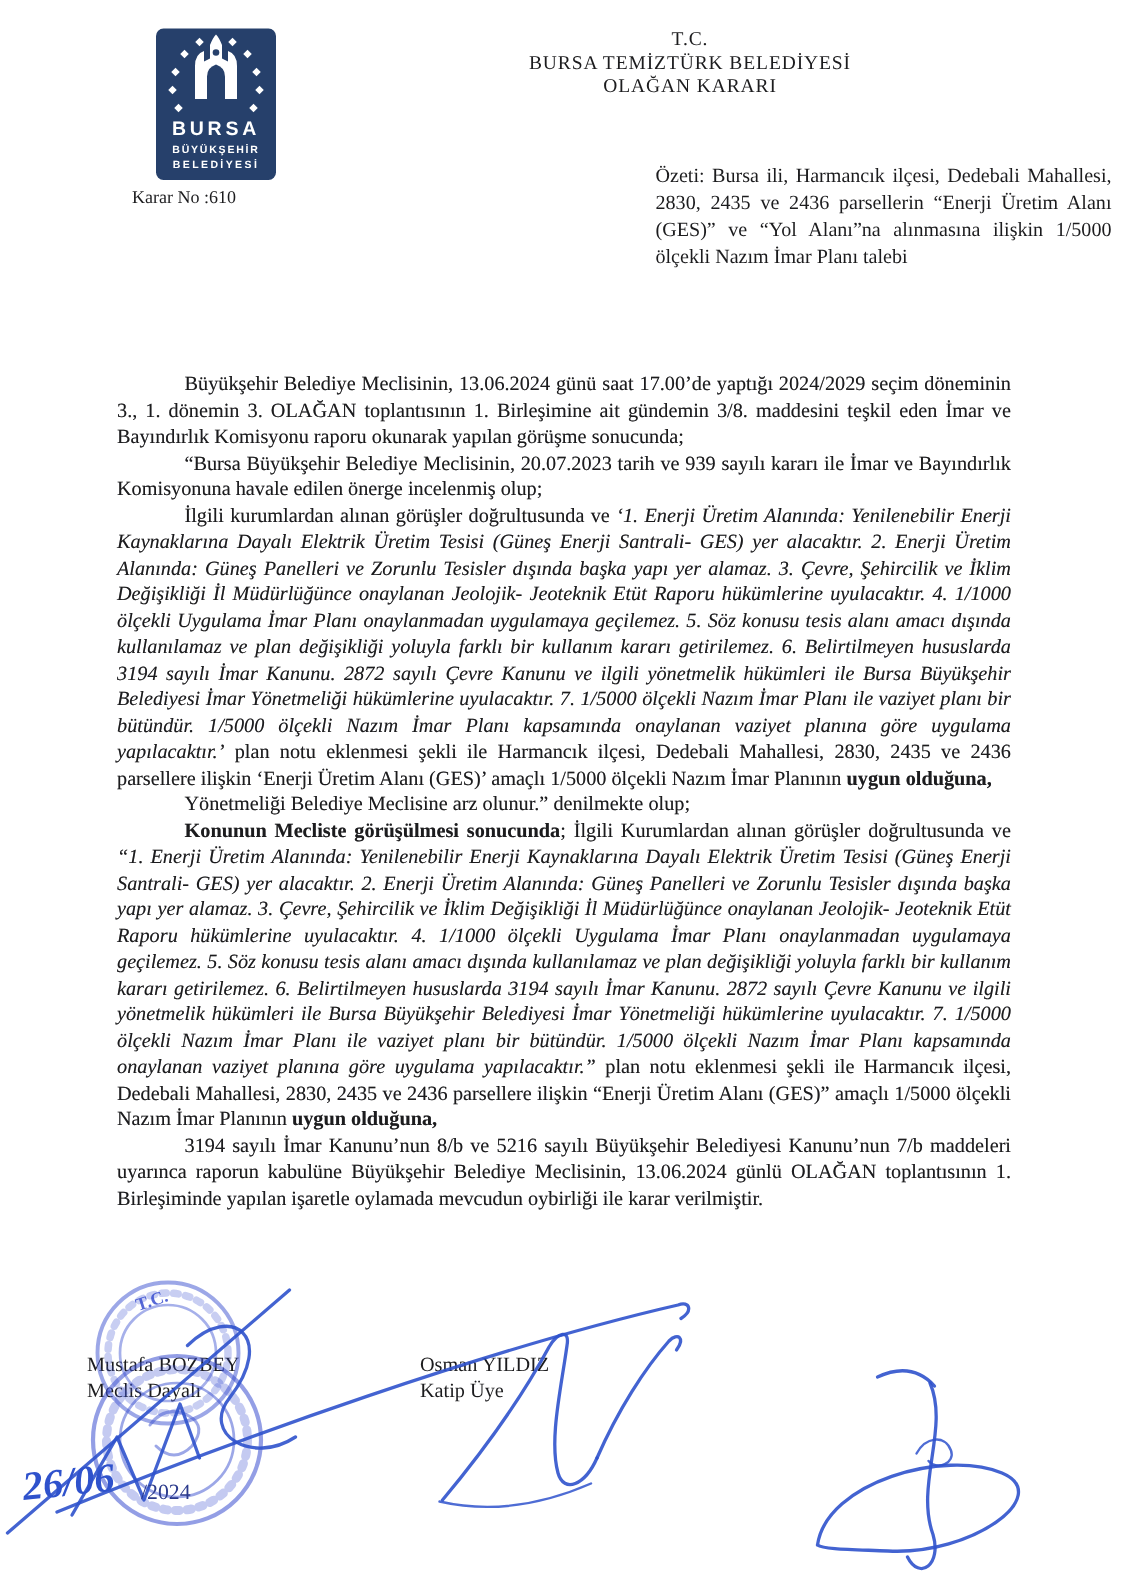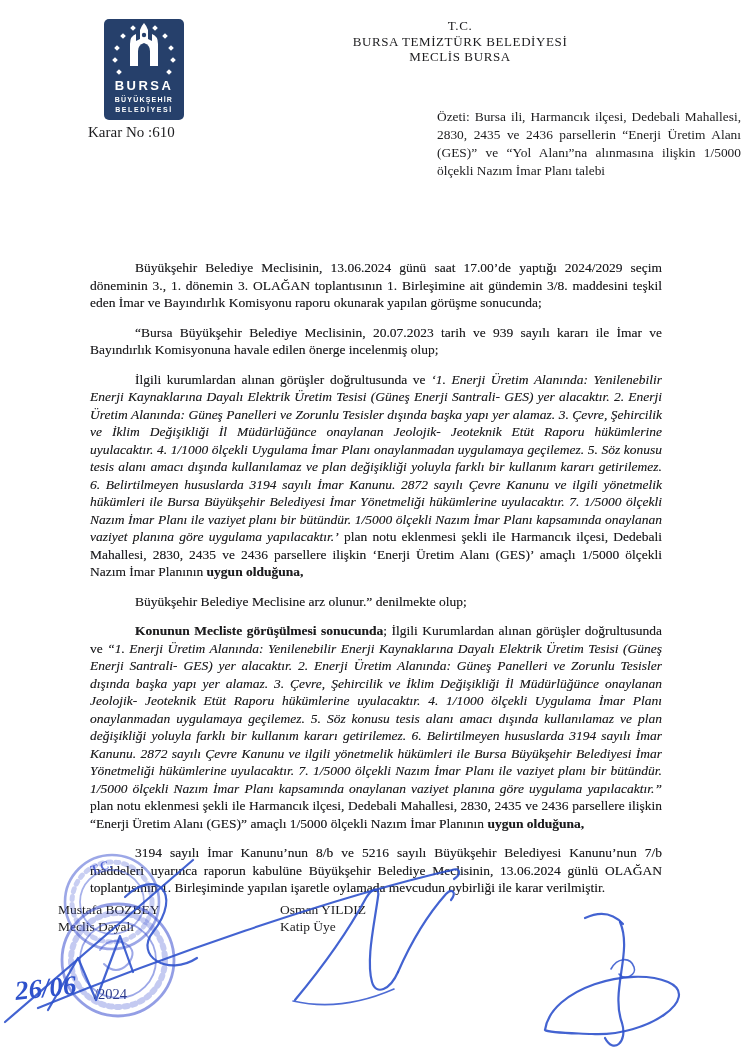--- a/index.html
+++ b/index.html
@@ -20,32 +20,32 @@
     overflow:hidden;
     margin:0 auto;
   }
   
   .logo{position:absolute;left:103px;top:18px;width:82px;height:103px;}
   .header-center{
     position:absolute;left:270px;top:18px;width:380px;
     text-align:center;font-size:13px;line-height:15.5px;
     letter-spacing:.6px;
   }
-  .karar-no{position:absolute;left:88px;top:124px;font-size:15px;}
+  .karar-no{position:absolute;left:88px;top:124px;font-size:12px;}
   .ozet{
     position:absolute;left:437px;top:108px;width:304px;
     font-size:13.4px;line-height:18px;text-align:justify;
   }
   
   .body-text{
     position:absolute;left:78px;top:247px;width:596px;
     font-size:13.5px;line-height:17.5px;text-align:justify;
     text-shadow:0 0 .4px rgba(20,20,25,.45);
   }
-  .body-text p{text-indent:45px;margin:12px;}
+  .body-text p{text-indent:45px;margin:0;}
   .b{font-weight:bold;}
   .i{font-style:italic;}
   
   .sig-block{position:absolute;text-align:left;font-size:13.5px;line-height:17px;}
   .sig-1{left:58px;top:901px;width:180px;}
   .sig-2{left:280px;top:901px;width:160px;}
   .sig-3{left:515px;top:903px;width:200px;}
   
   .ink-layer{position:absolute;left:0;top:840px;width:750px;height:212px;pointer-events:none;}
   .ink-stroke{fill:none;stroke:var(--ink-blue);stroke-width:2.2;stroke-linecap:round;stroke-linejoin:round;opacity:.9;}
@@ -81,32 +81,32 @@
       <rect x="64" y="52" width="4" height="4" transform="rotate(45 66 54)"></rect>
     </g>
     <text class="logo-txt" x="41" y="72" font-size="13" font-weight="bold" letter-spacing="2.5" text-anchor="middle">BURSA</text>
     <text class="logo-txt" x="41" y="84" font-size="7" font-weight="bold" letter-spacing="1.2" text-anchor="middle">BÜYÜKŞEHİR</text>
     <text class="logo-txt" x="41" y="94" font-size="7" font-weight="bold" letter-spacing="1.6" text-anchor="middle">BELEDİYESİ</text>
   </svg>
 
   <div class="header-center">
     <div>T.C.</div>
     <div>BURSA TEMİZTÜRK BELEDİYESİ</div>
-    <div>MECLİS BURSA</div>
+    <div>OLAĞAN KARARI</div>
   </div>
 
   <div class="karar-no">Karar No :610</div>
 
   <div class="ozet">Özeti: Bursa ili, Harmancık ilçesi, Dedebali Mahallesi, 2830, 2435 ve 2436 parsellerin “Enerji Üretim Alanı (GES)” ve “Yol Alanı”na alınmasına ilişkin 1/5000 ölçekli Nazım İmar Planı talebi</div>
 
   <div class="body-text">
     <p><span>Büyükşehir Belediye Meclisinin, 13.06.2024 günü saat 17.00’de yaptığı 2024/2029 seçim döneminin 3., 1. dönemin 3. OLAĞAN toplantısının 1. Birleşimine ait gündemin 3/8. maddesini teşkil eden İmar ve Bayındırlık Komisyonu raporu okunarak yapılan görüşme sonucunda;</span></p>
     <p><span>“Bursa Büyükşehir Belediye Meclisinin, 20.07.2023 tarih ve 939 sayılı kararı ile İmar ve Bayındırlık Komisyonuna havale edilen önerge incelenmiş olup;</span></p>
     <p><span>İlgili kurumlardan alınan görüşler doğrultusunda ve </span><span class="i">‘1. Enerji Üretim Alanında: Yenilenebilir Enerji Kaynaklarına Dayalı Elektrik Üretim Tesisi (Güneş Enerji Santrali- GES) yer alacaktır. 2. Enerji Üretim Alanında: Güneş Panelleri ve Zorunlu Tesisler dışında başka yapı yer alamaz. 3. Çevre, Şehircilik ve İklim Değişikliği İl Müdürlüğünce onaylanan Jeolojik- Jeoteknik Etüt Raporu hükümlerine uyulacaktır. 4. 1/1000 ölçekli Uygulama İmar Planı onaylanmadan uygulamaya geçilemez. 5. Söz konusu tesis alanı amacı dışında kullanılamaz ve plan değişikliği yoluyla farklı bir kullanım kararı getirilemez. 6. Belirtilmeyen hususlarda 3194 sayılı İmar Kanunu. 2872 sayılı Çevre Kanunu ve ilgili yönetmelik hükümleri ile Bursa Büyükşehir Belediyesi İmar Yönetmeliği hükümlerine uyulacaktır. 7. 1/5000 ölçekli Nazım İmar Planı ile vaziyet planı bir bütündür. 1/5000 ölçekli Nazım İmar Planı kapsamında onaylanan vaziyet planına göre uygulama yapılacaktır.’</span><span> plan notu eklenmesi şekli ile Harmancık ilçesi, Dedebali Mahallesi, 2830, 2435 ve 2436 parsellere ilişkin ‘Enerji Üretim Alanı (GES)’ amaçlı 1/5000 ölçekli Nazım İmar Planının </span><span class="b">uygun olduğuna,</span></p>
-    <p><span>Büyükşehir Belediye Meclisine arz olunur.” denilmekte olup;</span></p>
+    <p><span>Yönetmeliği Belediye Meclisine arz olunur.” denilmekte olup;</span></p>
     <p><span class="b">Konunun Mecliste görüşülmesi sonucunda</span><span>; İlgili Kurumlardan alınan görüşler doğrultusunda ve </span><span class="i">“1. Enerji Üretim Alanında: Yenilenebilir Enerji Kaynaklarına Dayalı Elektrik Üretim Tesisi (Güneş Enerji Santrali- GES) yer alacaktır. 2. Enerji Üretim Alanında: Güneş Panelleri ve Zorunlu Tesisler dışında başka yapı yer alamaz. 3. Çevre, Şehircilik ve İklim Değişikliği İl Müdürlüğünce onaylanan Jeolojik- Jeoteknik Etüt Raporu hükümlerine uyulacaktır. 4. 1/1000 ölçekli Uygulama İmar Planı onaylanmadan uygulamaya geçilemez. 5. Söz konusu tesis alanı amacı dışında kullanılamaz ve plan değişikliği yoluyla farklı bir kullanım kararı getirilemez. 6. Belirtilmeyen hususlarda 3194 sayılı İmar Kanunu. 2872 sayılı Çevre Kanunu ve ilgili yönetmelik hükümleri ile Bursa Büyükşehir Belediyesi İmar Yönetmeliği hükümlerine uyulacaktır. 7. 1/5000 ölçekli Nazım İmar Planı ile vaziyet planı bir bütündür. 1/5000 ölçekli Nazım İmar Planı kapsamında onaylanan vaziyet planına göre uygulama yapılacaktır.”</span><span> plan notu eklenmesi şekli ile Harmancık ilçesi, Dedebali Mahallesi, 2830, 2435 ve 2436 parsellere ilişkin “Enerji Üretim Alanı (GES)” amaçlı 1/5000 ölçekli Nazım İmar Planının </span><span class="b">uygun olduğuna,</span></p>
     <p><span>3194 sayılı İmar Kanunu’nun 8/b ve 5216 sayılı Büyükşehir Belediyesi Kanunu’nun 7/b maddeleri uyarınca raporun kabulüne Büyükşehir Belediye Meclisinin, 13.06.2024 günlü OLAĞAN toplantısının 1. Birleşiminde yapılan işaretle oylamada mevcudun oybirliği ile karar verilmiştir.</span></p>
   </div>
 
   <div class="sig-block sig-1">
     <div>Mustafa BOZBEY</div>
     <div>Meclis Dayalı</div>
   </div>
   <div class="sig-block sig-2">
     <div>Osman YILDIZ</div>

